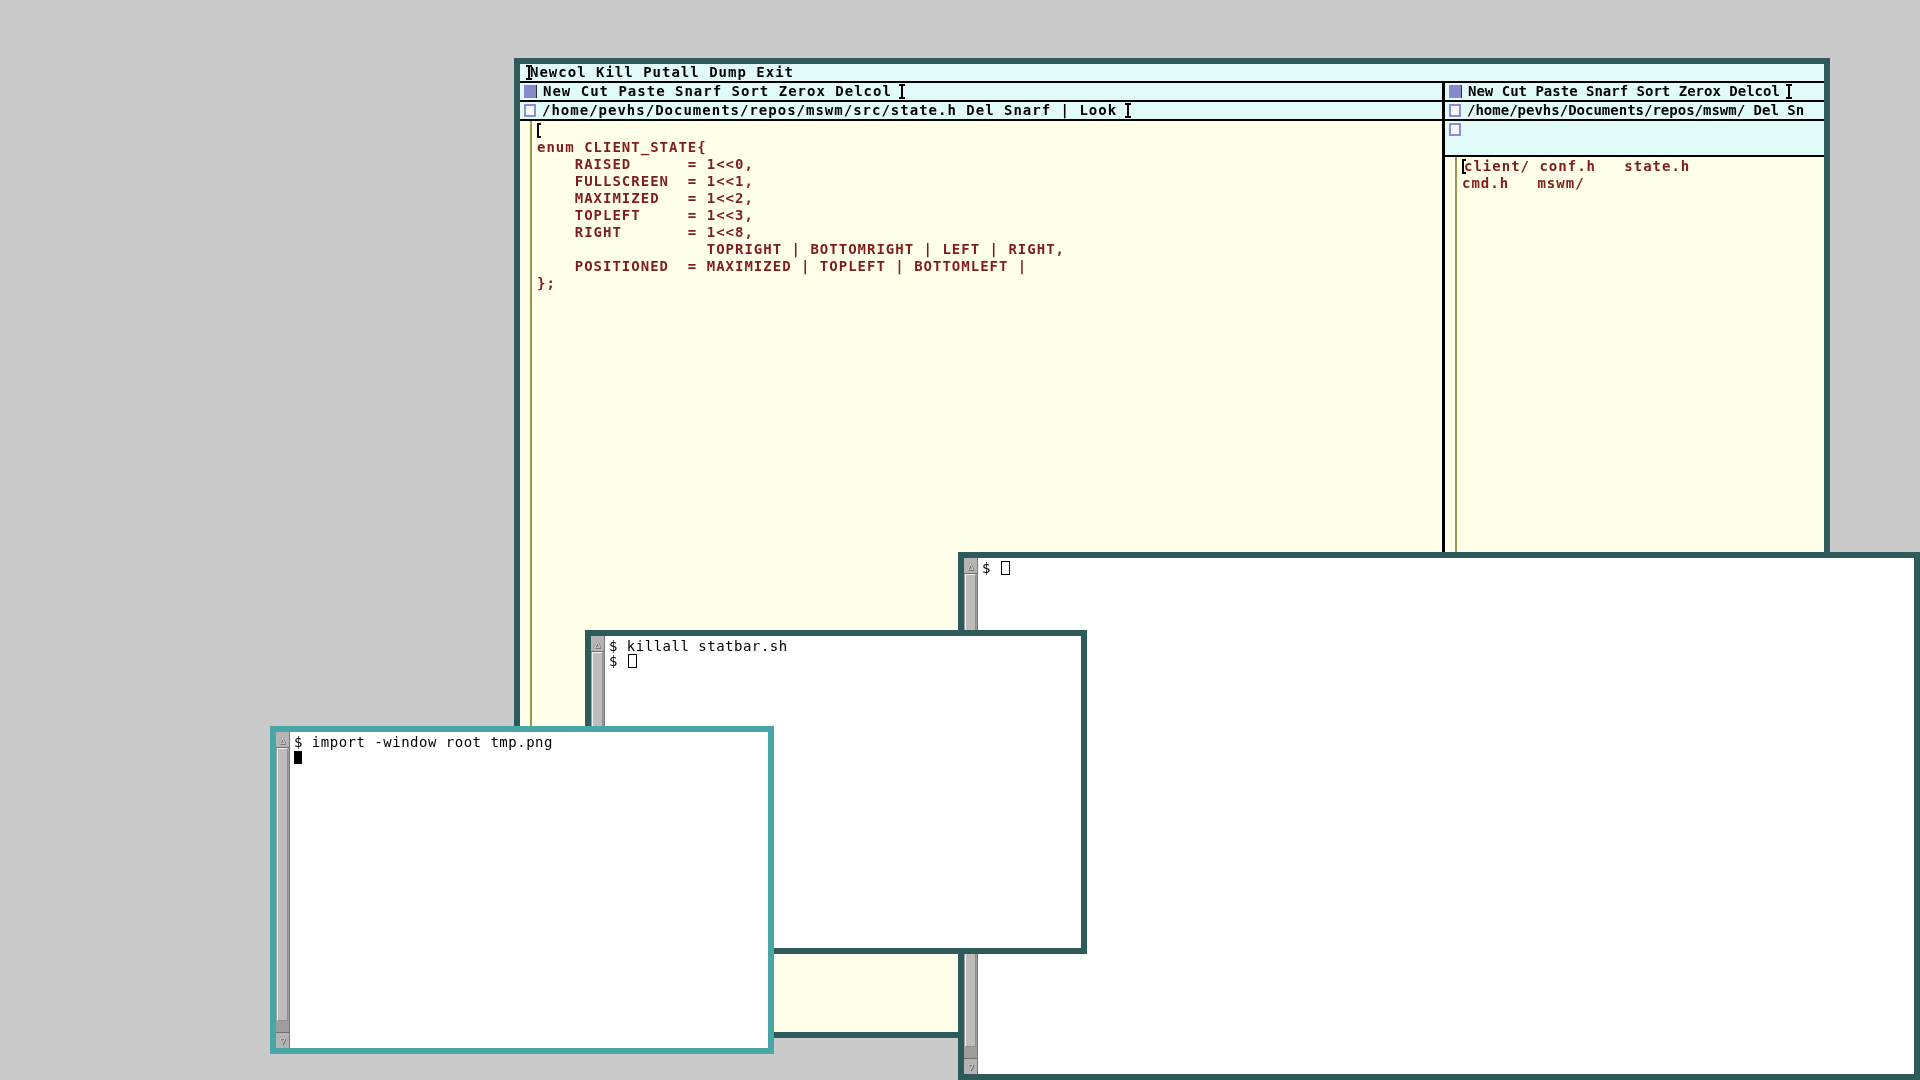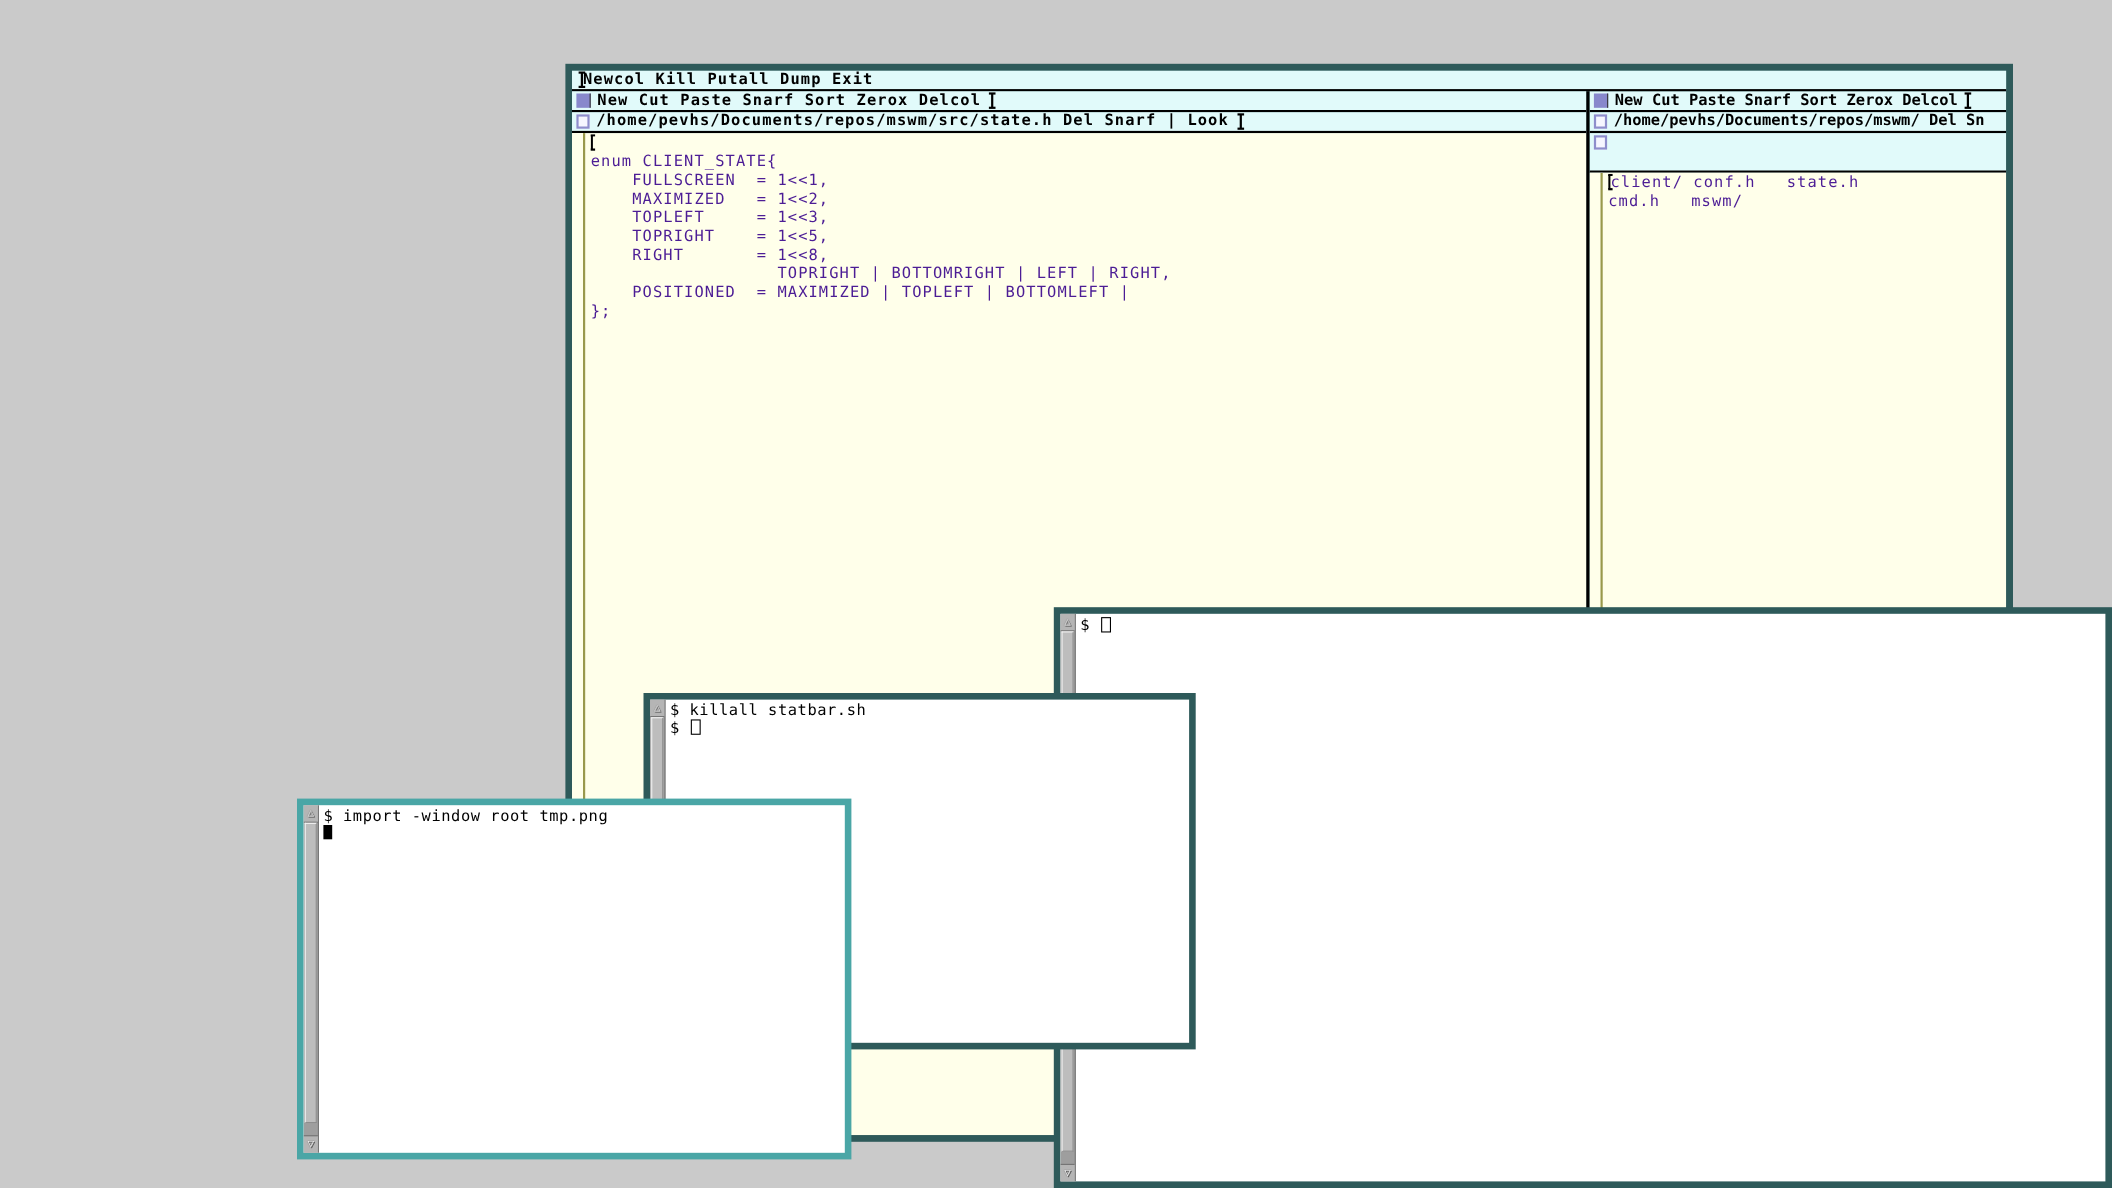--- a/index.html
+++ b/index.html
@@ -29,22 +29,22 @@
   .box-dirty{background:#8888cc;border-right:1px solid #333;}
   .box-clean{box-sizing:border-box;background:#f6f6ff;border:2px solid #8e8ecc;}
   .tagrow2{height:34px;border-bottom:2px solid #000;font-size:14px;font-weight:bold;
            letter-spacing:0;display:flex;flex:none;background:#e1fafa;overflow:hidden;}
   .tagrow2 .tagbox{margin-top:2px;}
   .tag2lines{line-height:17px;white-space:pre;}
   .win-body{flex:1;position:relative;min-height:0;overflow:hidden;}
   .acme-scroll{position:absolute;left:0;top:0;bottom:0;width:10px;background:#ffffea;
                border-right:2px solid #99994c;}
   .code-area{position:absolute;left:17px;top:1px;right:0;bottom:0;overflow:hidden;}
-  .code-line{height:17px;line-height:17px;font-size:14px;font-weight:normal;letter-spacing:1px;
-             white-space:pre;color:#4c1d95;}
+  .code-line{height:17px;line-height:17px;font-size:14px;font-weight:bold;letter-spacing:1px;
+             white-space:pre;color:#7f1d1d;}
 
   
   .ibeam{display:inline-block;width:2px;height:13px;background:#000;position:relative;
          vertical-align:-2px;flex:none;}
   .ibeam::before,.ibeam::after{content:"";position:absolute;left:-2px;width:6px;height:2px;background:#000;}
   .ibeam::before{top:-1px;}
   .ibeam::after{bottom:-1px;}
 
   
   .term-inner{width:100%;height:100%;display:flex;background:#fff;overflow:hidden;}
@@ -90,24 +90,24 @@
             <span class="tagbox box-clean"></span>
             <span class="txt">/home/pevhs/Documents/repos/mswm/src/state.h Del Snarf | Look </span>
             <span class="ibeam"></span>
           </div>
 
           <div class="win-body body-bg">
             <div class="acme-scroll"></div>
             <div class="code-area">
               <div class="code-line"><span class="ibeam"></span><span></span></div>
               <div class="code-line"><span>enum CLIENT_STATE{</span></div>
+              <div class="code-line"><span>    RAISED      = 1&lt;&lt;0,</span></div>
               <div class="code-line"><span>    FULLSCREEN  = 1&lt;&lt;1,</span></div>
               <div class="code-line"><span>    MAXIMIZED   = 1&lt;&lt;2,</span></div>
               <div class="code-line"><span>    TOPLEFT     = 1&lt;&lt;3,</span></div>
-              <div class="code-line"><span>    TOPRIGHT    = 1&lt;&lt;5,</span></div>
               <div class="code-line"><span>    RIGHT       = 1&lt;&lt;8,</span></div>
               <div class="code-line"><span>                  TOPRIGHT | BOTTOMRIGHT | LEFT | RIGHT,</span></div>
               <div class="code-line"><span>    POSITIONED  = MAXIMIZED | TOPLEFT | BOTTOMLEFT |</span></div>
               <div class="code-line"><span>};</span></div>
             </div>
           </div>
         </div>
 
         <div class="col-right">
           <div class="acme-row tag-bg tagrow tight">

